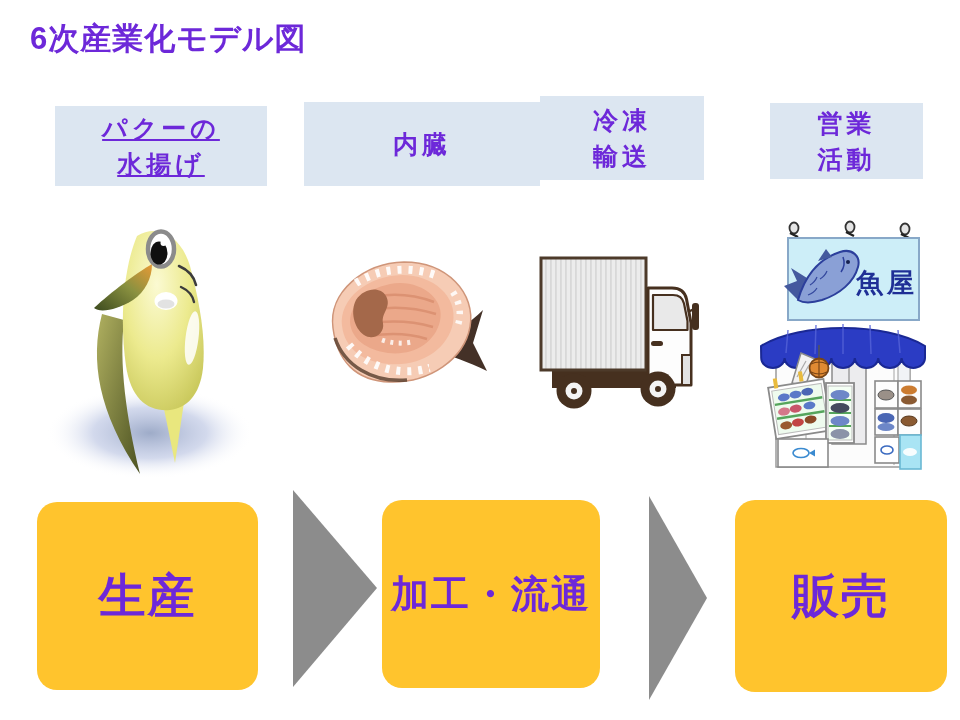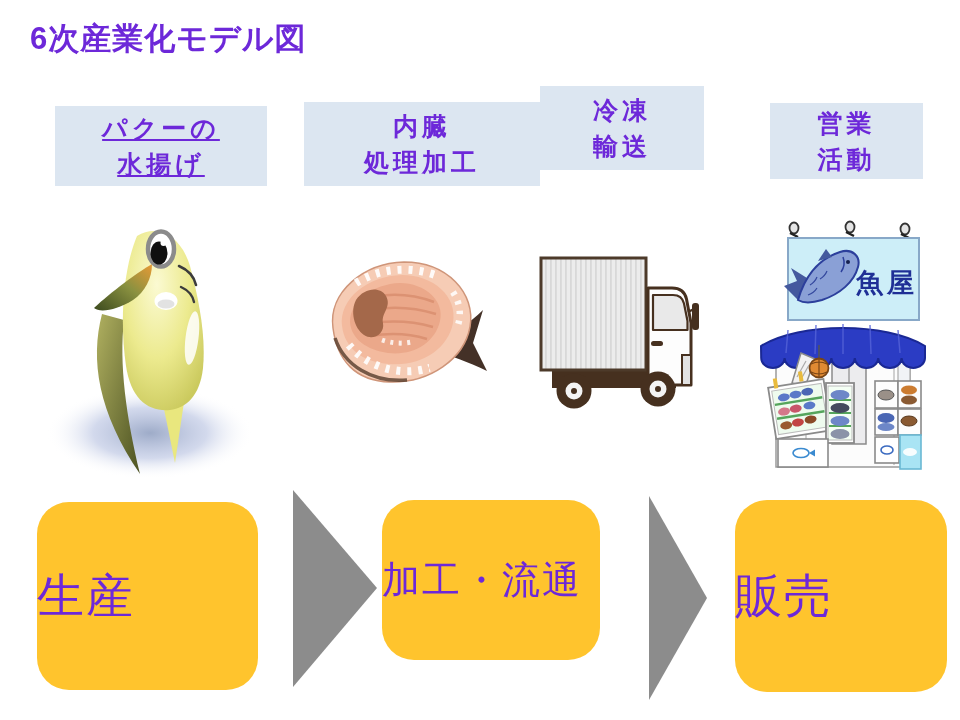--- a/index.html
+++ b/index.html
@@ -10,57 +10,56 @@
   .title{
     position:absolute;left:30px;top:18px;font-size:31px;font-weight:800;letter-spacing:1px;
   }
   .hdr{
     position:absolute;background:var(--header-bg,#dce6f1);
     display:flex;flex-direction:column;align-items:center;justify-content:center;
     font-weight:700;font-size:25px;line-height:36px;letter-spacing:4px;text-align:center;
   }
   #hdr1{left:55px;top:106px;width:212px;height:80px;text-decoration:underline;}
   #hdr2{left:304px;top:102px;width:236px;height:84px;}
-  #hdr3{left:540px;top:86px;width:164px;height:84px;}
+  #hdr3{left:540px;top:96px;width:164px;height:84px;}
   #hdr4{left:770px;top:103px;width:153px;height:76px;}
 
   .ill{position:absolute;}
   #ill-pacu{left:40px;top:210px;width:220px;height:270px;}
   #ill-fillet{left:312px;top:250px;width:180px;height:150px;}
   #ill-truck{left:530px;top:250px;width:180px;height:170px;}
   #ill-shop{left:748px;top:215px;width:190px;height:265px;}
 
   .stage{
-    position:absolute;background:var(--stage-fill,#ffc42d);border-radius:32px;
-    display:flex;align-items:center;justify-content:flex-start;
-    font-weight:400;letter-spacing:2px;
+    position:absolute;background:var(--stage-fill,#ffc42d);border-radius:20px;
+    display:flex;align-items:center;justify-content:center;
+    font-weight:700;letter-spacing:2px;
   }
   #stageA{left:37px;top:502px;width:221px;height:188px;font-size:47px;}
-  #stageB{left:382px;top:500px;width:218px;height:160px;font-size:38px;}
+  #stageB{left:382px;top:500px;width:218px;height:188px;font-size:38px;}
   #stageC{left:735px;top:500px;width:212px;height:192px;font-size:47px;}
 
   .arrow{position:absolute;}
   #arrow1{left:293px;top:490px;width:84px;height:197px;}
   #arrow2{left:649px;top:496px;width:58px;height:204px;}
   svg{display:block;overflow:visible;}
 </style>
 </head>
 <body>
 
 <div class="slide">
 
   <div class="title">6次産業化モデル図</div>
 
   <div class="hdr" id="hdr1">
     <span>パクーの</span>
     <span>水揚げ</span>
   </div>
   <div class="hdr" id="hdr2">
     <span>内臓</span>
-    <span>処理加工</span>
   </div>
   <div class="hdr" id="hdr3">
     <span>冷凍</span>
     <span>輸送</span>
   </div>
   <div class="hdr" id="hdr4">
     <span>営業</span>
     <span>活動</span>
   </div>
 

